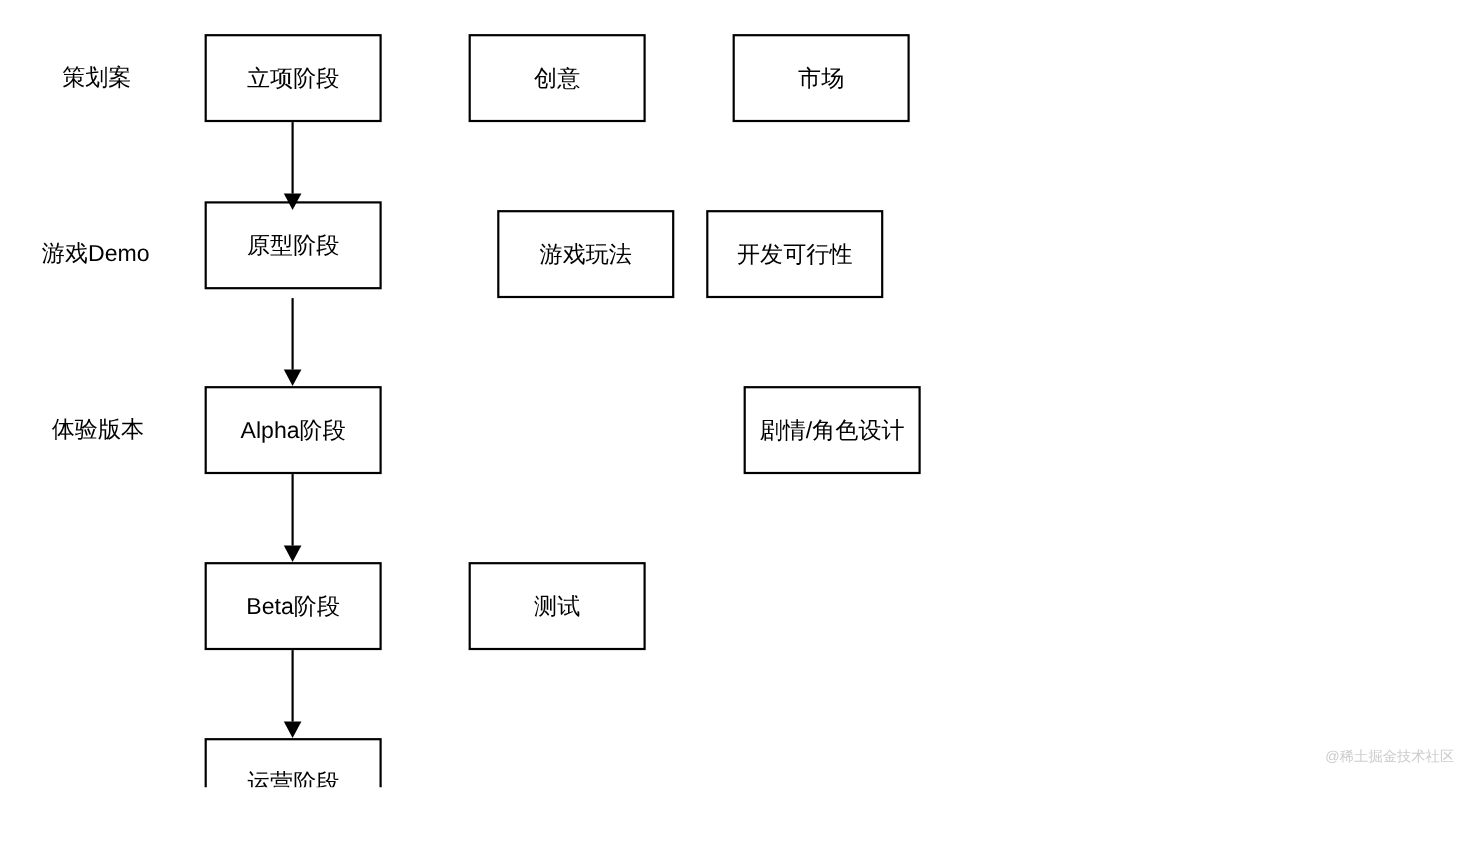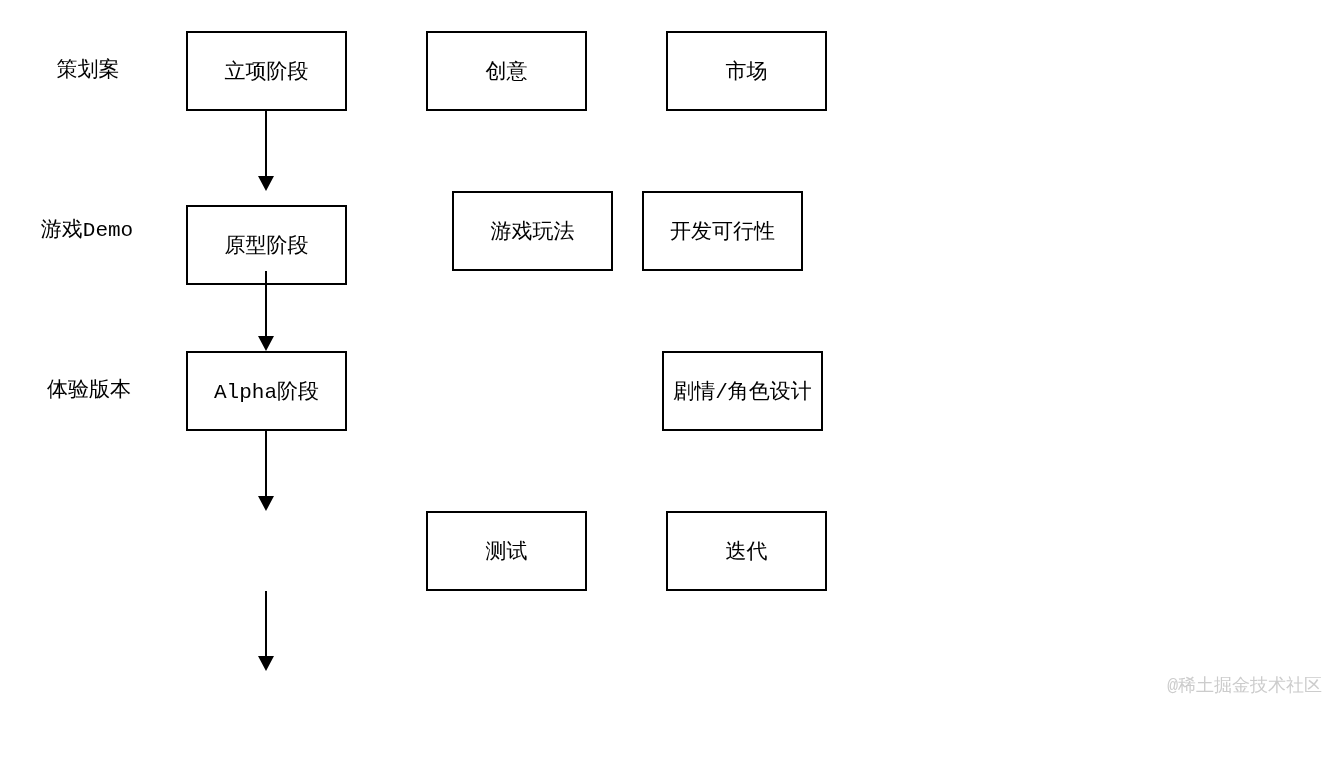--- a/index.html
+++ b/index.html
@@ -5,21 +5,21 @@
   html, body {
     margin: 0;
     padding: 0;
     background: #ffffff;
   }
   .canvas {
     position: relative;
     width: 1340px;
     height: 716px;
     background: var(--background, #ffffff);
-    font-family: Liberation Mono, monospace;
+    font-family: Liberation Sans, sans-serif;
     overflow: hidden;
   }
   .node {
     position: absolute;
     width: 161px;
     height: 80px;
     box-sizing: border-box;
     border: 2px solid var(--border, #000000);
     background: var(--background, #ffffff);
     color: var(--text, #000000);
@@ -50,47 +50,48 @@
     width: 0;
     height: 0;
     border-left: 8px solid transparent;
     border-right: 8px solid transparent;
     border-top: 15px solid var(--border, #000000);
   }
   .watermark {
     position: absolute;
     right: 18px;
     bottom: 19px;
-    font-size: 18px;
+    font-size: 13px;
     color: var(--watermark, #cccccc);
   }
 </style>
 </head>
 <body>
 
 <div class="canvas">
 
   <div class="rowlabel" style="left:8px; top:58px">策划案</div>
   <div class="rowlabel" style="left:7px; top:218px">游戏Demo</div>
   <div class="rowlabel" style="left:9px; top:378px">体验版本</div>
 
   <div class="node" style="left:186px; top:31px">立项阶段</div>
   <div class="node" style="left:666px; top:31px">市场</div>
   <div class="node" style="left:426px; top:31px">创意</div>
 
-  <div class="node" style="left:186px; top:205px">原型阶段</div>
+  <div class="node" style="left:186px; top:183px">原型阶段</div>
   <div class="node" style="left:452px; top:191px">游戏玩法</div>
   <div class="node" style="left:642px; top:191px">开发可行性</div>
 
   <div class="node" style="left:186px; top:351px">Alpha阶段</div>
-  <div class="node" style="left:662px; top:351px">剧情/角色设计</div>
+  <div class="node" style="left:676px; top:351px">剧情/角色设计</div>
 
+  <div class="node" style="left:186px; top:511px">Beta阶段</div>
   <div class="node" style="left:426px; top:511px">测试</div>
-  <div class="node" style="left:666px; top:511px">迭代</div>
 
+  <div class="node" style="left:186px; top:671px">运营阶段</div>
 
   <div>
     <div class="arrow-line" style="top:111px; height:65px"></div>
     <div class="arrow-head" style="top:176px"></div>
   </div>
   <div>
     <div class="arrow-line" style="top:271px; height:65px"></div>
     <div class="arrow-head" style="top:336px"></div>
   </div>
   <div>

